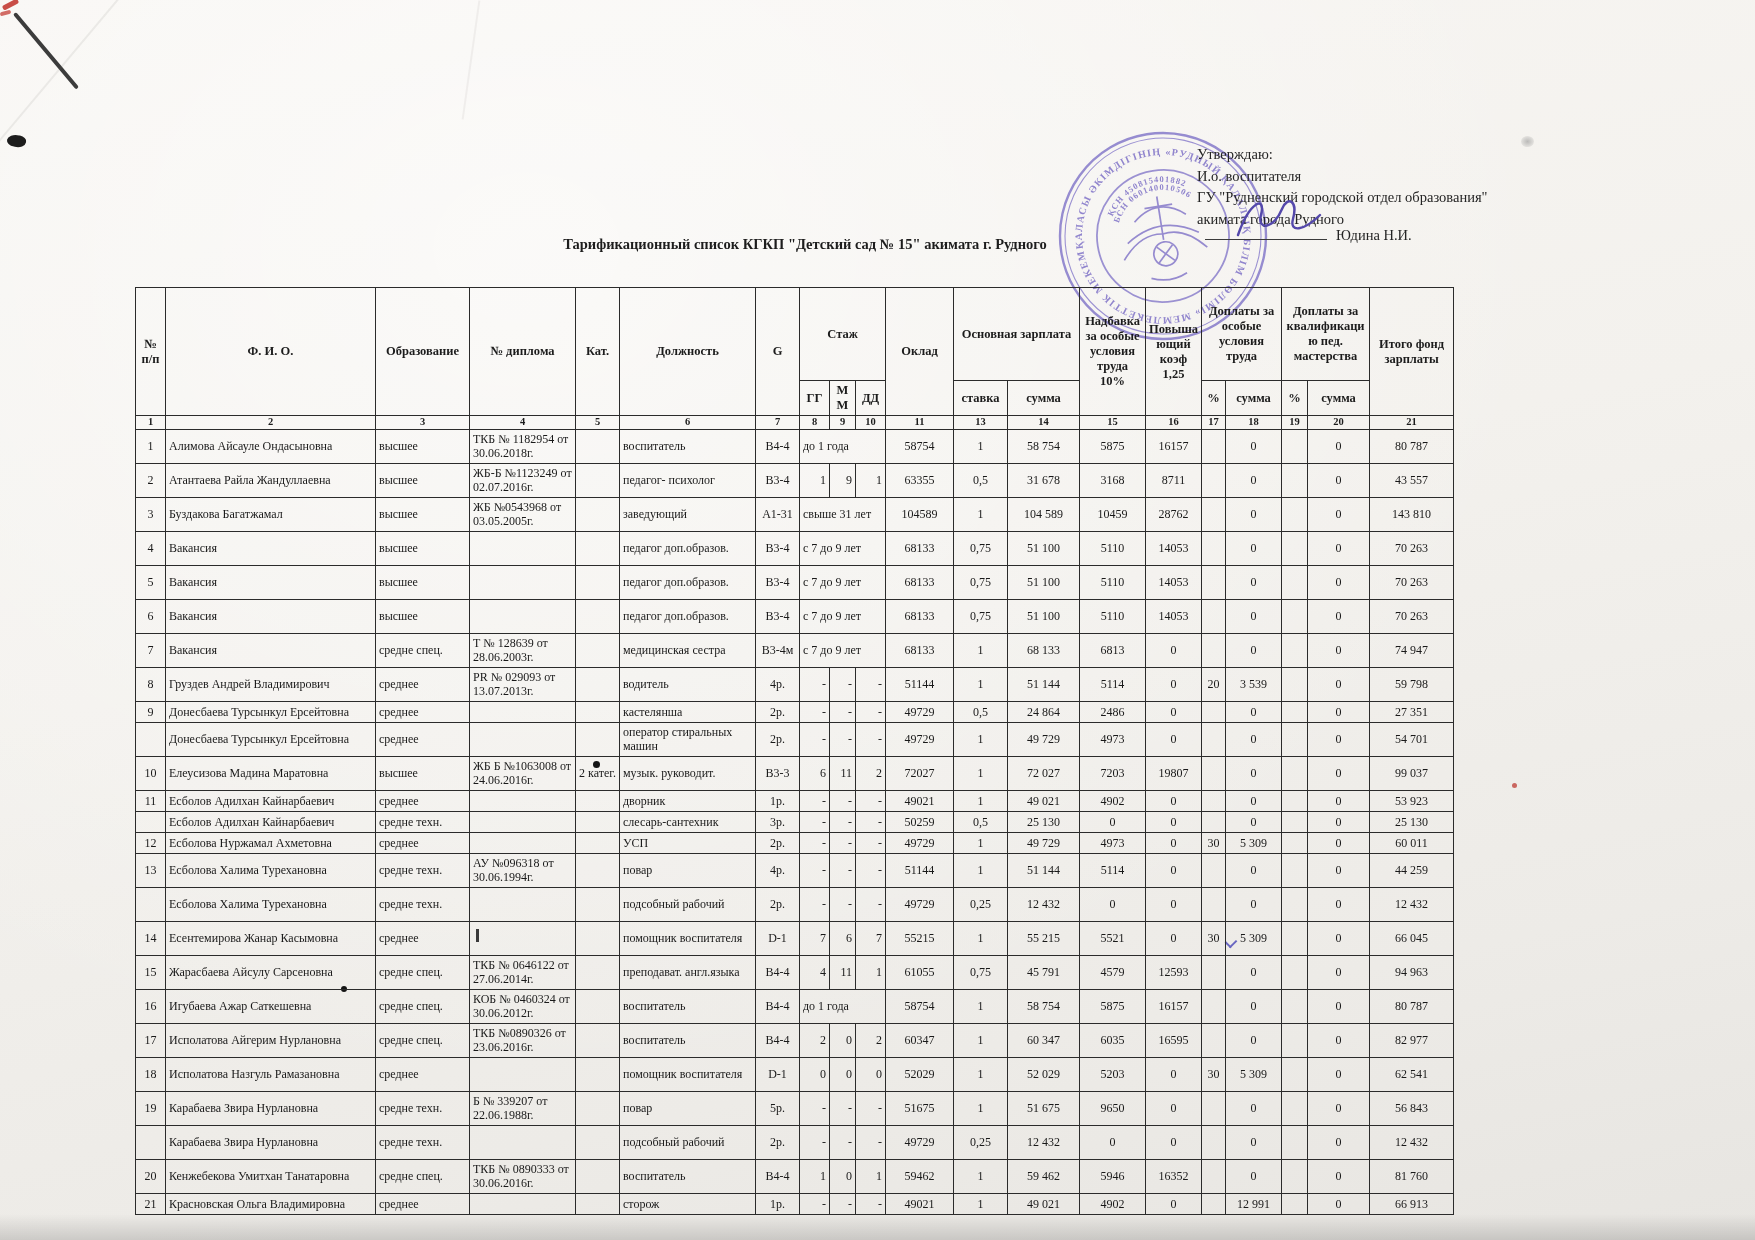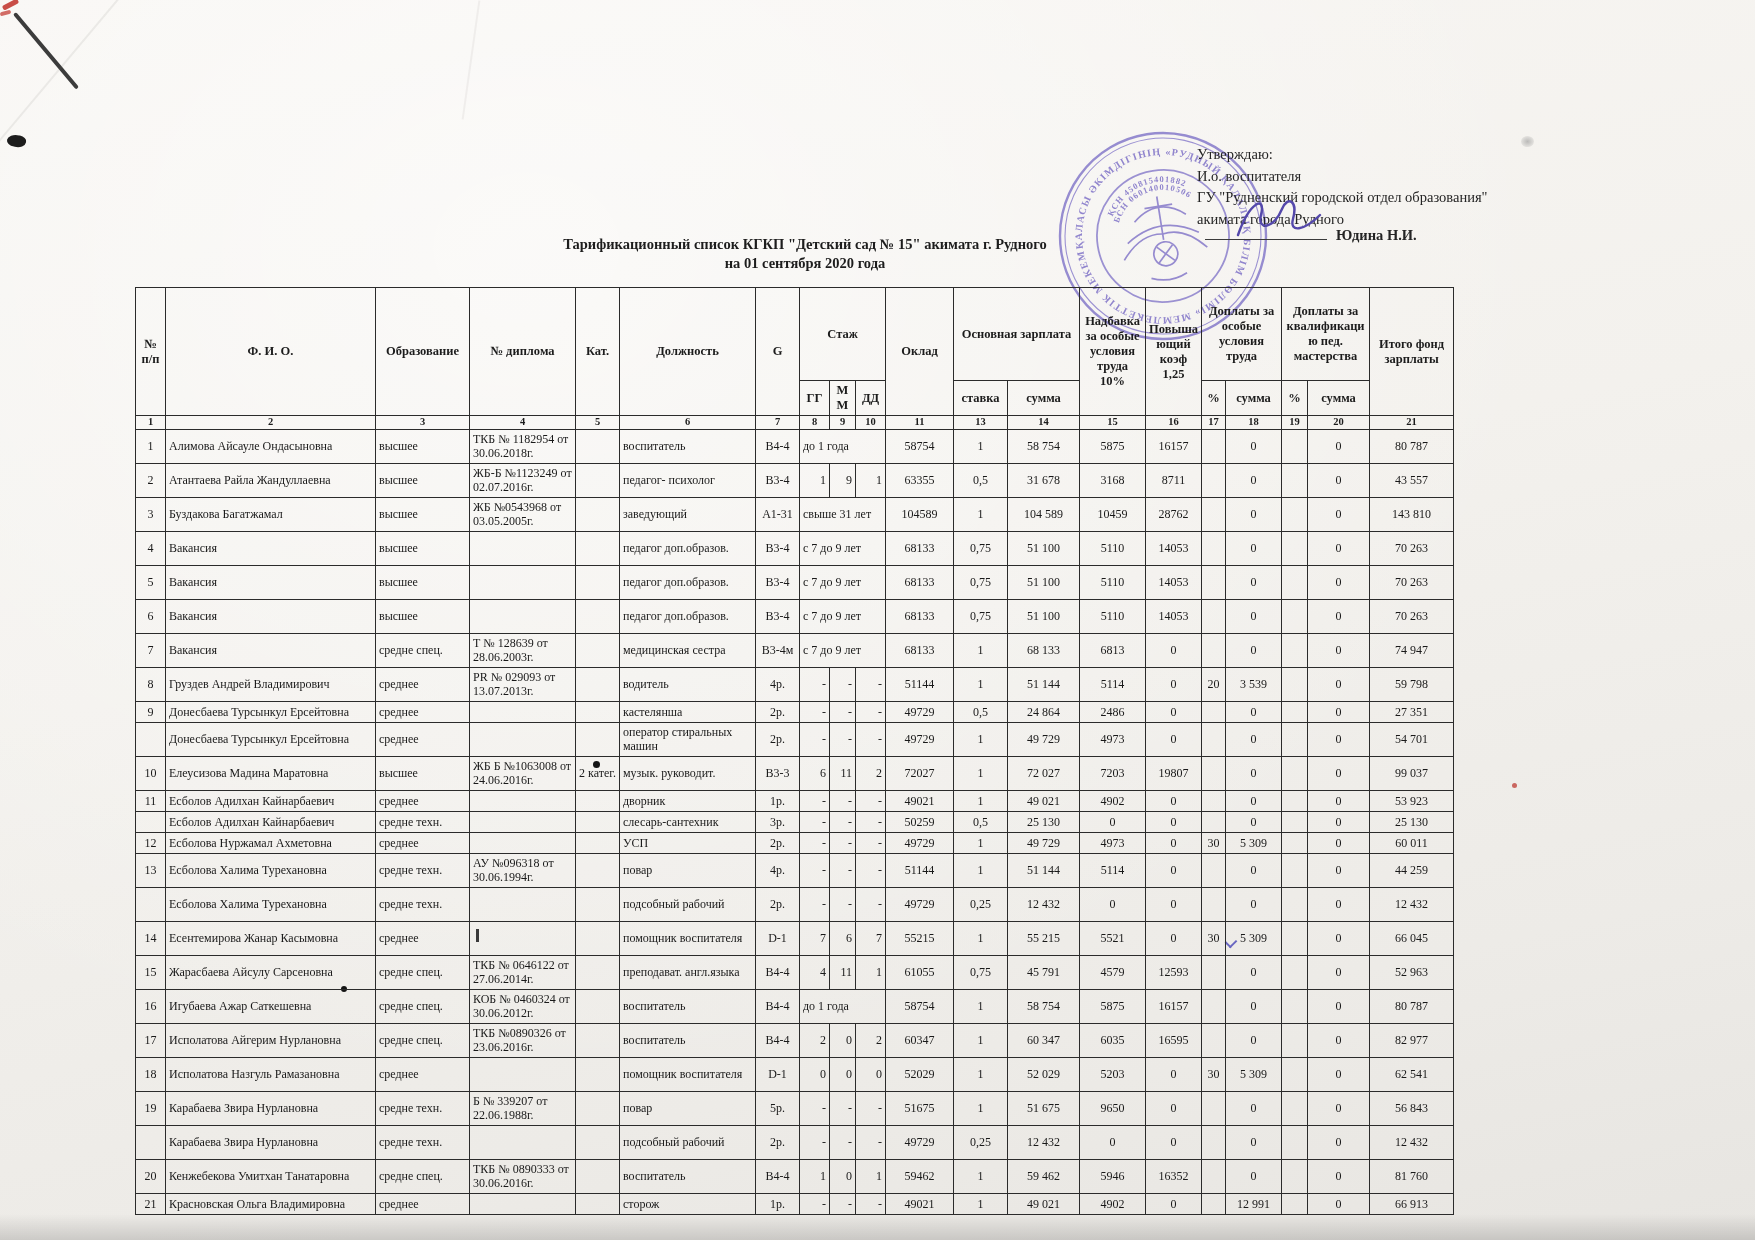--- a/index.html
+++ b/index.html
@@ -30,21 +30,21 @@
   .gray-smudge{left:1521px;top:136px;width:13px;height:11px;border-radius:50%;
     background:radial-gradient(rgba(140,140,140,.55),rgba(140,140,140,0));}
   .red-speck{left:1512px;top:783px;width:5px;height:5px;border-radius:50%;background:#c0453d;opacity:.8;}
   .dot-a{left:593px;top:761px;width:7px;height:7px;border-radius:50%;background:#141414;}
   .dot-b{left:341px;top:986px;width:6px;height:6px;border-radius:50%;background:#141414;}
   .tick-a{left:476px;top:929px;width:2.5px;height:13px;background:#3a3a3a;}
   .check-blue{left:1226px;top:938px;width:8px;height:6px;border-left:2px solid #4946b8;border-bottom:2px solid #4946b8;transform:rotate(-45deg);opacity:.8;}
   
   .approval{position:absolute;left:1197px;top:144px;width:380px;font-size:14.5px;font-weight:normal;line-height:21.5px;color:#242424;}
   .sig-line{position:absolute;left:1205px;top:239px;width:122px;border-bottom:1.6px solid #3a3a3a;}
-  .sig-name{position:absolute;left:1336px;top:227px;font-size:14.5px;font-weight:bold;color:#242424;}
+  .sig-name{position:absolute;left:1336px;top:227px;font-size:14.5px;font-weight:normal;color:#242424;}
   .sig-svg{position:absolute;left:1228px;top:193px;}
   .stamp-wrap{position:absolute;left:1053px;top:126px;width:220px;height:220px;transform:rotate(-9deg);opacity:.88;}
   
   .title{position:absolute;left:330px;top:235px;width:950px;text-align:center;font-weight:bold;font-size:14.5px;line-height:19px;color:#1d1d1d;}
   
   .tarif{position:absolute;left:135px;top:287px;border-collapse:collapse;table-layout:fixed;width:1318px;font-size:12px;}
   .tarif th,.tarif td{border:1.5px solid #2b2b2b;padding:1px 3px;vertical-align:middle;overflow:hidden;}
   .tarif thead th{font-weight:bold;font-size:12.5px;line-height:1.2;overflow-wrap:anywhere;}
   .tarif .h-main th{height:90px;}
   .tarif .h-sub th{height:32px;}
@@ -118,21 +118,20 @@
   <div data-name="approval-line">акимата города Рудного</div>
 </div>
 <svg class="sig-svg" width="120" height="52" data-name="signature">
   <path d="M10,42 C22,8 38,2 33,22 C29,38 46,36 54,16 C60,2 70,8 65,26 C61,40 76,38 92,22" stroke="#5448ab" stroke-width="2.4" fill="none" stroke-linecap="round"></path>
 </svg>
 <div class="sig-line" data-name="signature-line"></div>
 <div class="sig-name" data-name="signatory-name">Юдина Н.И.</div>
 
 <div class="title" data-name="document-title">
   <div data-name="title-line-1">Тарификационный список КГКП "Детский сад № 15" акимата г. Рудного</div>
-  <div data-name="title-line-2">на 01 сентября 2020 года</div>
 </div>
 
 <table class="tarif" data-name="tariff-table">
   <colgroup>
     <col style="width:30px">
       <col style="width:210px">
       <col style="width:94px">
       <col style="width:106px">
     <col style="width:44px">
       <col style="width:136px">
@@ -579,21 +578,21 @@
         <td class="c-right" data-name="cell-stazh-days">1</td>
         <td class="c-center" data-name="cell-oklad">61055</td>
         <td class="c-center" data-name="cell-stavka">0,75</td>
         <td class="c-center" data-name="cell-summa">45 791</td>
         <td class="c-center" data-name="cell-nadbavka">4579</td>
         <td class="c-center" data-name="cell-koef">12593</td>
         <td class="c-center" data-name="cell-dop-osob-pct"></td>
         <td class="c-center" data-name="cell-dop-osob-summa">0</td>
         <td class="c-center" data-name="cell-dop-kvalif-pct"></td>
         <td class="c-center" data-name="cell-dop-kvalif-summa">0</td>
-        <td class="c-center c-bold" data-name="cell-itogo">52 963</td>
+        <td class="c-center c-bold" data-name="cell-itogo">94 963</td>
       </tr>
       <tr class="r-normal" data-name="table-row">
         <td class="c-center" data-name="cell-row-number">16</td>
         <td class="c-left" data-name="cell-fio">Игубаева Ажар Саткешевна</td>
         <td class="c-left" data-name="cell-education">средне спец.</td>
         <td class="c-left" data-name="cell-diploma">КОБ № 0460324 от 30.06.2012г.</td>
         <td class="c-center" data-name="cell-category"></td>
         <td class="c-left" data-name="cell-position">воспитатель</td>
         <td class="c-center" data-name="cell-grade">В4-4</td>
         <td class="c-left" colspan="3" data-name="cell-stazh-span">до 1 года</td>

